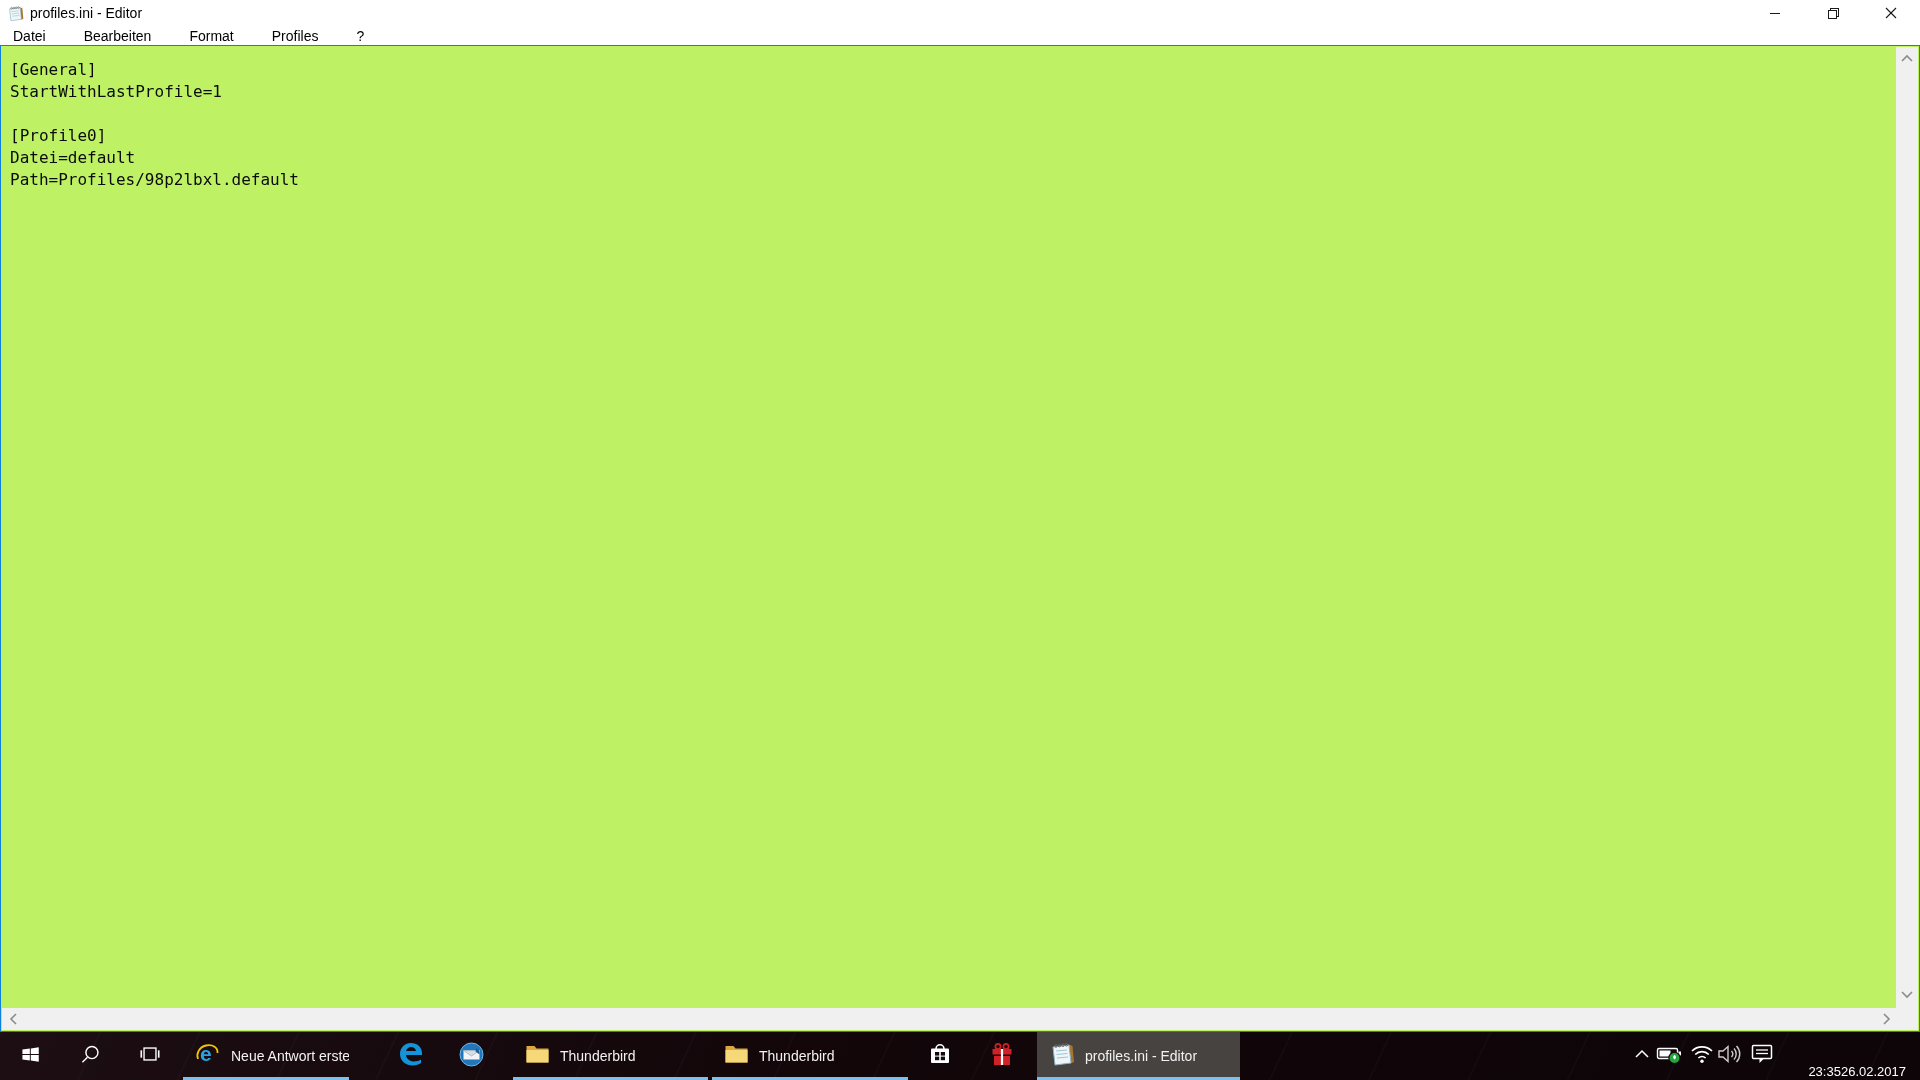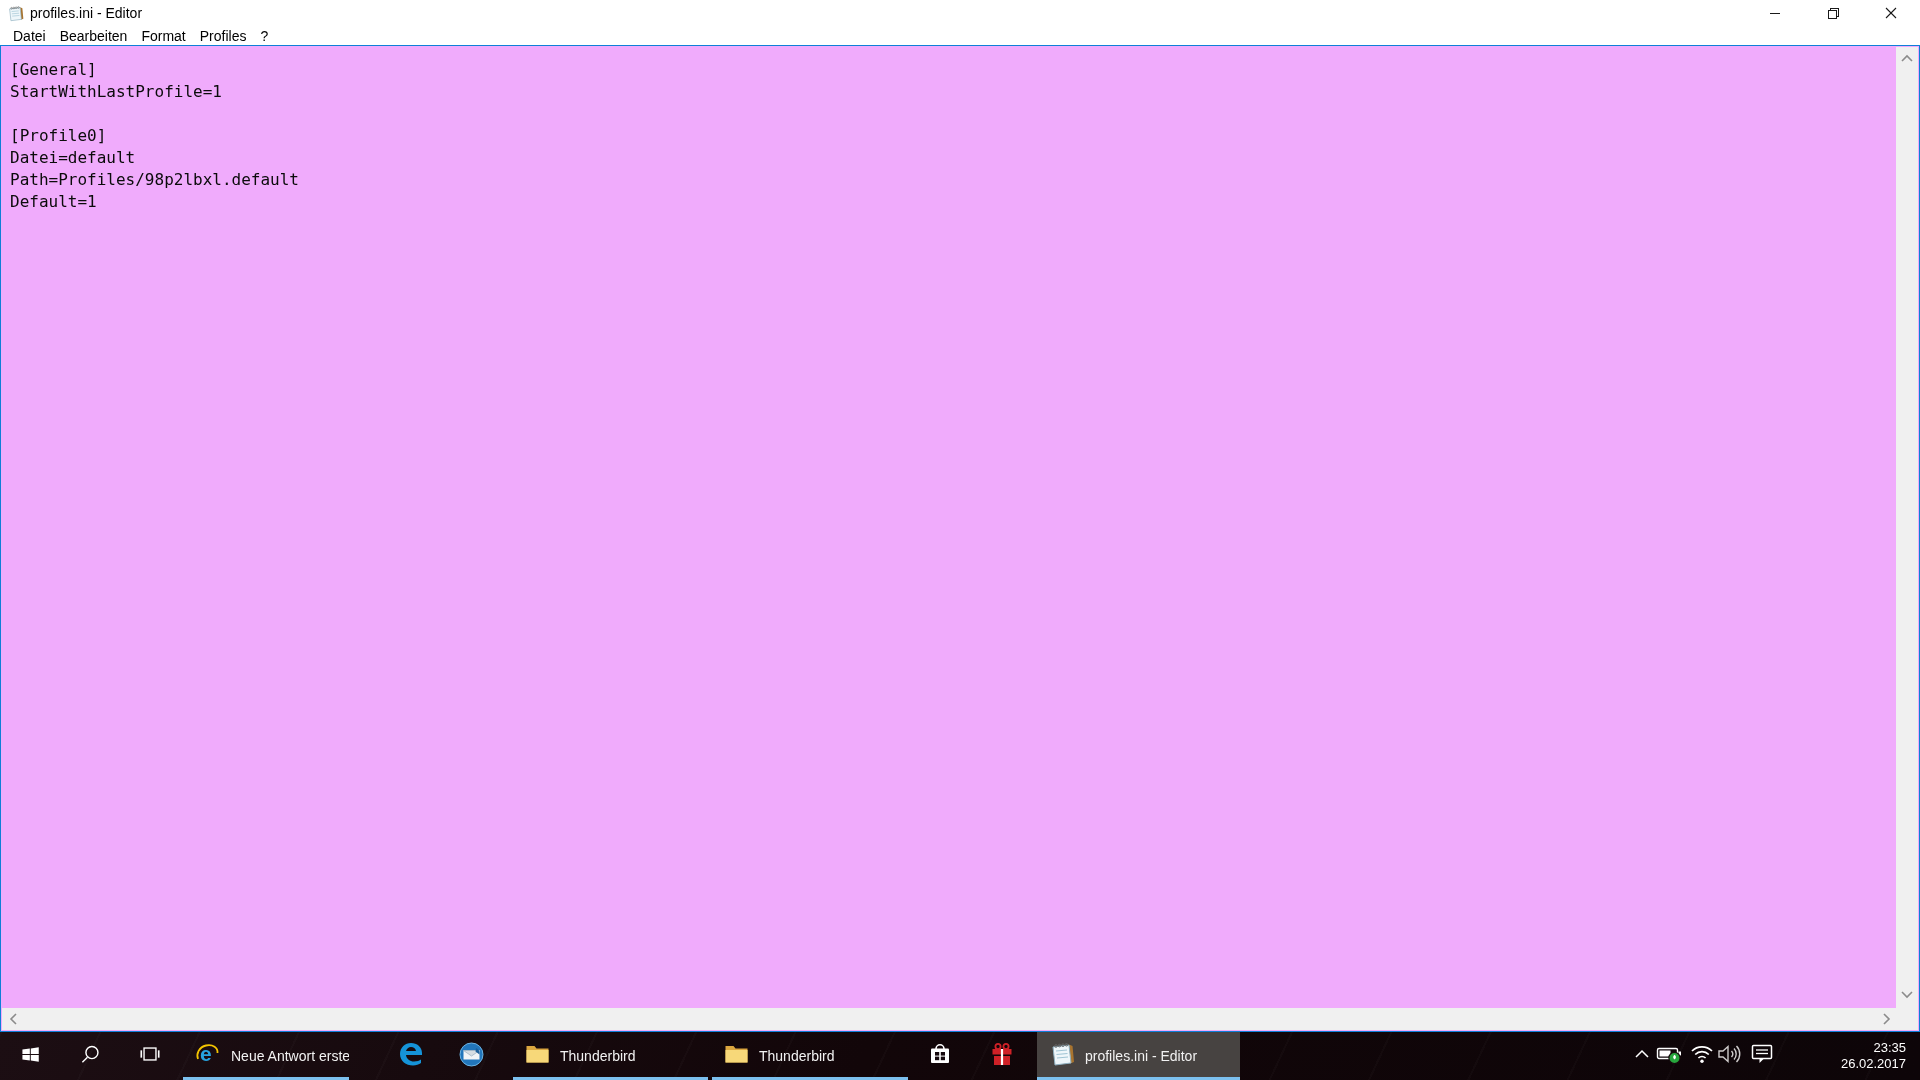--- a/index.html
+++ b/index.html
@@ -8,24 +8,24 @@
 
   
   .window { position:absolute; left:0; top:0; width:1920px; height:1032px; background:#fff; }
 
   .titlebar { position:absolute; left:0; top:0; width:1920px; height:26px; background:#fff; display:flex; align-items:center; }
   .titlebar .app-icon { margin-left:7px; width:17px; height:17px; flex:0 0 auto; }
   .titlebar .title-text { margin-left:6px; font-size:14px; color:#000; white-space:nowrap; }
   .win-controls { position:absolute; right:0; top:0; height:26px; display:flex; }
   .win-btn { width:58px; height:26px; display:flex; align-items:center; justify-content:center; background:transparent; }
 
-  .menubar { position:absolute; left:0; top:26px; width:1920px; height:19px; background:#fff; display:flex; align-items:center; padding-left:6px; }
+  .menubar { position:absolute; left:0; top:26px; width:1920px; height:19px; background:#fff; display:flex; align-items:center; padding-left:6px;gap:24px; }
   .menu-item { font-size:14px; color:#000; padding:0 7px; white-space:nowrap; }
 
-  .client { position:absolute; left:0; top:45px; width:1920px; height:987px; border:1px solid #0f7fd7; background:#f0abfc; }
+  .client { position:absolute; left:0; top:45px; width:1920px; height:987px; border:1px solid #0f7fd7; background:#bef264; }
   .editor { position:absolute; left:1px; top:1px; width:1896px; height:963px; overflow:hidden;
             font-family:"DejaVu Sans Mono", monospace; font-size:16px; line-height:22px; color:#0b0b0b;
             padding:12px 0 0 8px; }
   .code-line { height:22px; white-space:pre; }
 
   .vscroll { position:absolute; right:1px; top:1px; width:22px; height:963px; background:#f0f0f0; }
   .vscroll .arr-up { position:absolute; top:4px; left:3px; }
   .vscroll .arr-down { position:absolute; bottom:4px; left:3px; }
   .hscroll { position:absolute; left:1px; bottom:1px; width:1896px; height:22px; background:#f0f0f0; }
   .hscroll .arr-left { position:absolute; left:4px; top:3px; }
@@ -37,21 +37,21 @@
              background:linear-gradient(115deg,#1c0e13 0%,#120609 45%,#0d0508 100%); }
   .taskbar::before { content:""; position:absolute; inset:0;
              background:repeating-linear-gradient(115deg, rgba(255,255,255,0.02) 0 2px, rgba(0,0,0,0) 2px 90px); }
   .tb-btn { position:absolute; top:0; height:48px; display:flex; align-items:center; justify-content:center; }
   .tb-app { justify-content:flex-start; padding-left:12px; }
   .tb-label { color:#f2f2f2; font-size:14px; margin-left:10px; white-space:nowrap; overflow:hidden; }
   .underline { position:absolute; left:0; bottom:0; width:100%; height:3px; background:#7cc0ee; }
   .tb-active { background:#474341; }
   .tray-icon { position:absolute; top:0; height:48px; display:flex; align-items:center; justify-content:center; }
   .lang { position:absolute; top:0; height:48px; display:flex; align-items:center; color:#fff; font-size:14px; }
-  .clock { position:absolute; top:0; height:48px; right:14px; display:flex; flex-direction:column; justify-content:center; align-items:flex-end; color:#fff; font-size:13px; line-height:16px; }
+  .clock { position:absolute; top:0; height:48px; right:14px; display:flex; flex-direction:row; justify-content:center; align-items:flex-end; color:#fff; font-size:13px; line-height:16px; }
 </style>
 </head>
 <body>
 
 <div id="screen">
 
   <div class="window">
 
     <div class="titlebar">
       <span class="app-icon">
@@ -98,21 +98,20 @@
     </div>
 
     <div class="client">
       <div class="editor">
         <div class="code-line">[General]</div>
         <div class="code-line">StartWithLastProfile=1</div>
         <div class="code-line"></div>
         <div class="code-line">[Profile0]</div>
         <div class="code-line">Datei=default</div>
         <div class="code-line">Path=Profiles/98p2lbxl.default</div>
-        <div class="code-line">Default=1</div>
       </div>
 
       <div class="vscroll">
         <span class="arr-up">
           <svg width="16" height="16" viewBox="0 0 16 16">
               <polyline points="3,10 8,5 13,10" fill="none" stroke="#8b8b8b" stroke-width="1.6"></polyline>
             </svg>
         </span>
         <span class="arr-down">
           <svg width="16" height="16" viewBox="0 0 16 16">

